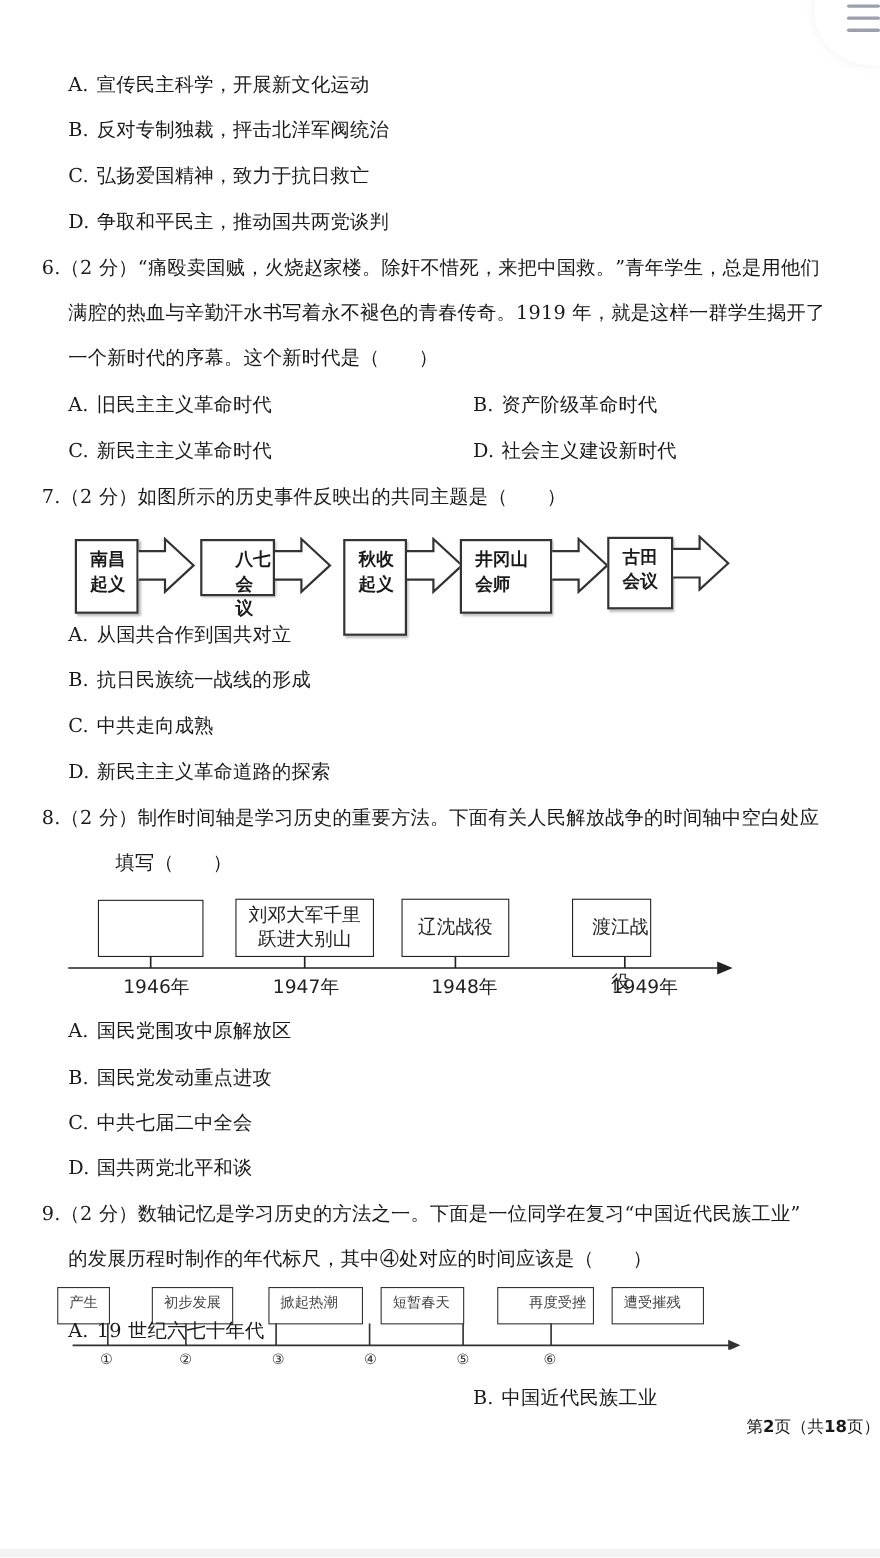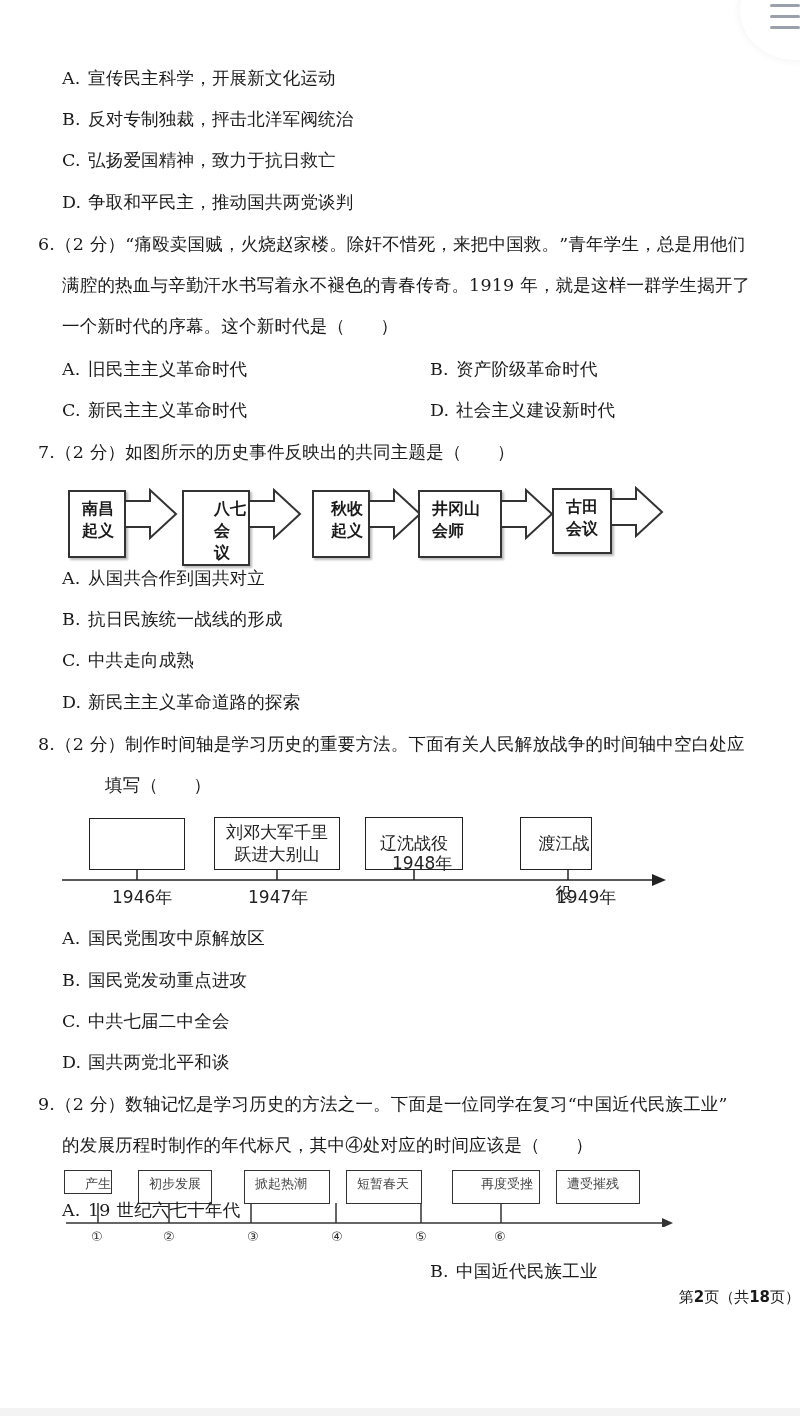--- a/index.html
+++ b/index.html
@@ -57,29 +57,29 @@
 
   <div>
     <div class="flow-box" style="left:68px; top:480px; width:58px; height:68px;">
         <div>南昌</div>
         <div>起义</div>
       </div>
     <svg class="flow-arrow" style="left:124px; top:488px;" width="56" height="52">
         <path d="M2 13 H26 V2 L52 26 L26 50 V39 H2" fill="#fff" stroke="#333" stroke-width="2"></path>
       </svg>
 
-    <div class="flow-box" style="left:182px; top:480px; width:68px; height:76px;padding-left:30px;">
+    <div class="flow-box" style="left:182px; top:480px; width:68px; height:52px;padding-left:30px;">
         <div>八七会</div>
         <div>议</div>
       </div>
     <svg class="flow-arrow" style="left:248px; top:488px;" width="56" height="52">
         <path d="M2 13 H26 V2 L52 26 L26 50 V39 H2" fill="#fff" stroke="#333" stroke-width="2"></path>
       </svg>
 
-    <div class="flow-box" style="left:312px; top:480px; width:58px; height:68px;text-align:center;">
+    <div class="flow-box" style="left:312px; top:480px; width:58px; height:88px;">
         <div>秋收</div>
         <div>起义</div>
       </div>
     <svg class="flow-arrow" style="left:368px; top:488px;" width="56" height="52">
         <path d="M2 13 H26 V2 L52 26 L26 50 V39 H2" fill="#fff" stroke="#333" stroke-width="2"></path>
       </svg>
 
     <div class="flow-box" style="left:418px; top:480px; width:84px; height:68px;">
         <div>井冈山</div>
         <div>会师</div>
@@ -118,36 +118,36 @@
     <svg class="abs" style="left:60px; top:868px;" width="610" height="20">
       <line x1="2" y1="12" x2="595" y2="12" stroke="#222" stroke-width="1.5"></line>
       <polygon points="592,6 606,12 592,18" fill="#222"></polygon>
       <line x1="77" y1="2" x2="77" y2="12" stroke="#222" stroke-width="1.5"></line>
       <line x1="217" y1="2" x2="217" y2="12" stroke="#222" stroke-width="1.5"></line>
       <line x1="354" y1="2" x2="354" y2="12" stroke="#222" stroke-width="1.5"></line>
       <line x1="508" y1="2" x2="508" y2="12" stroke="#222" stroke-width="1.5"></line>
     </svg>
     <div class="tl-year" style="left:112px; top:886px;">1946年</div>
     <div class="tl-year" style="left:248px; top:886px;">1947年</div>
-    <div class="tl-year" style="left:392px; top:852px;">1948年</div>
+    <div class="tl-year" style="left:392px; top:886px;">1948年</div>
     <div class="tl-year" style="left:556px; top:886px;">1949年</div>
   </div>
 
   <div class="line" style="left:62px; top:926px;"><span class="opt-label">A.</span><span>国民党围攻中原解放区</span></div>
   <div class="line" style="left:62px; top:968px;"><span class="opt-label">B.</span><span>国民党发动重点进攻</span></div>
   <div class="line" style="left:62px; top:1009px;"><span class="opt-label">C.</span><span>中共七届二中全会</span></div>
   <div class="line" style="left:62px; top:1050px;"><span class="opt-label">D.</span><span>国共两党北平和谈</span></div>
 </div>
 
 <div>
   <div class="line" style="left:38px; top:1092px;"><span>9.</span><span>（2 分）</span><span>数轴记忆是学习历史的方法之一。下面是一位同学在复习“中国近代民族工业”</span></div>
   <div class="line" style="left:62px; top:1133px;">的发展历程时制作的年代标尺，其中④处对应的时间应该是（　　）</div>
 
   <div>
-    <div class="small-box" style="left:64px; top:1170px; width:48px; height:24px;text-align:right;">产生</div>
+    <div class="small-box" style="left:52px; top:1170px; width:48px; height:34px;">产生</div>
     <div class="small-box" style="left:138px; top:1170px; width:74px; height:34px;">初步发展</div>
     <div class="small-box" style="left:244px; top:1170px; width:86px; height:34px;">掀起热潮</div>
     <div class="small-box" style="left:346px; top:1170px; width:76px; height:34px;">短暂春天</div>
     <div class="small-box" style="left:452px; top:1170px; width:88px; height:34px;padding-left:28px;">再度受挫</div>
     <div class="small-box" style="left:556px; top:1170px; width:84px; height:34px;">遭受摧残</div>
     <svg class="abs" style="left:60px; top:1203px;" width="620" height="24">
       <line x1="6" y1="20" x2="605" y2="20" stroke="#333" stroke-width="1.5"></line>
       <polygon points="602,15 613,20 602,25" fill="#333"></polygon>
       <line x1="38" y1="0" x2="38" y2="20" stroke="#333" stroke-width="1.5"></line>
       <line x1="109" y1="0" x2="109" y2="20" stroke="#333" stroke-width="1.5"></line>

